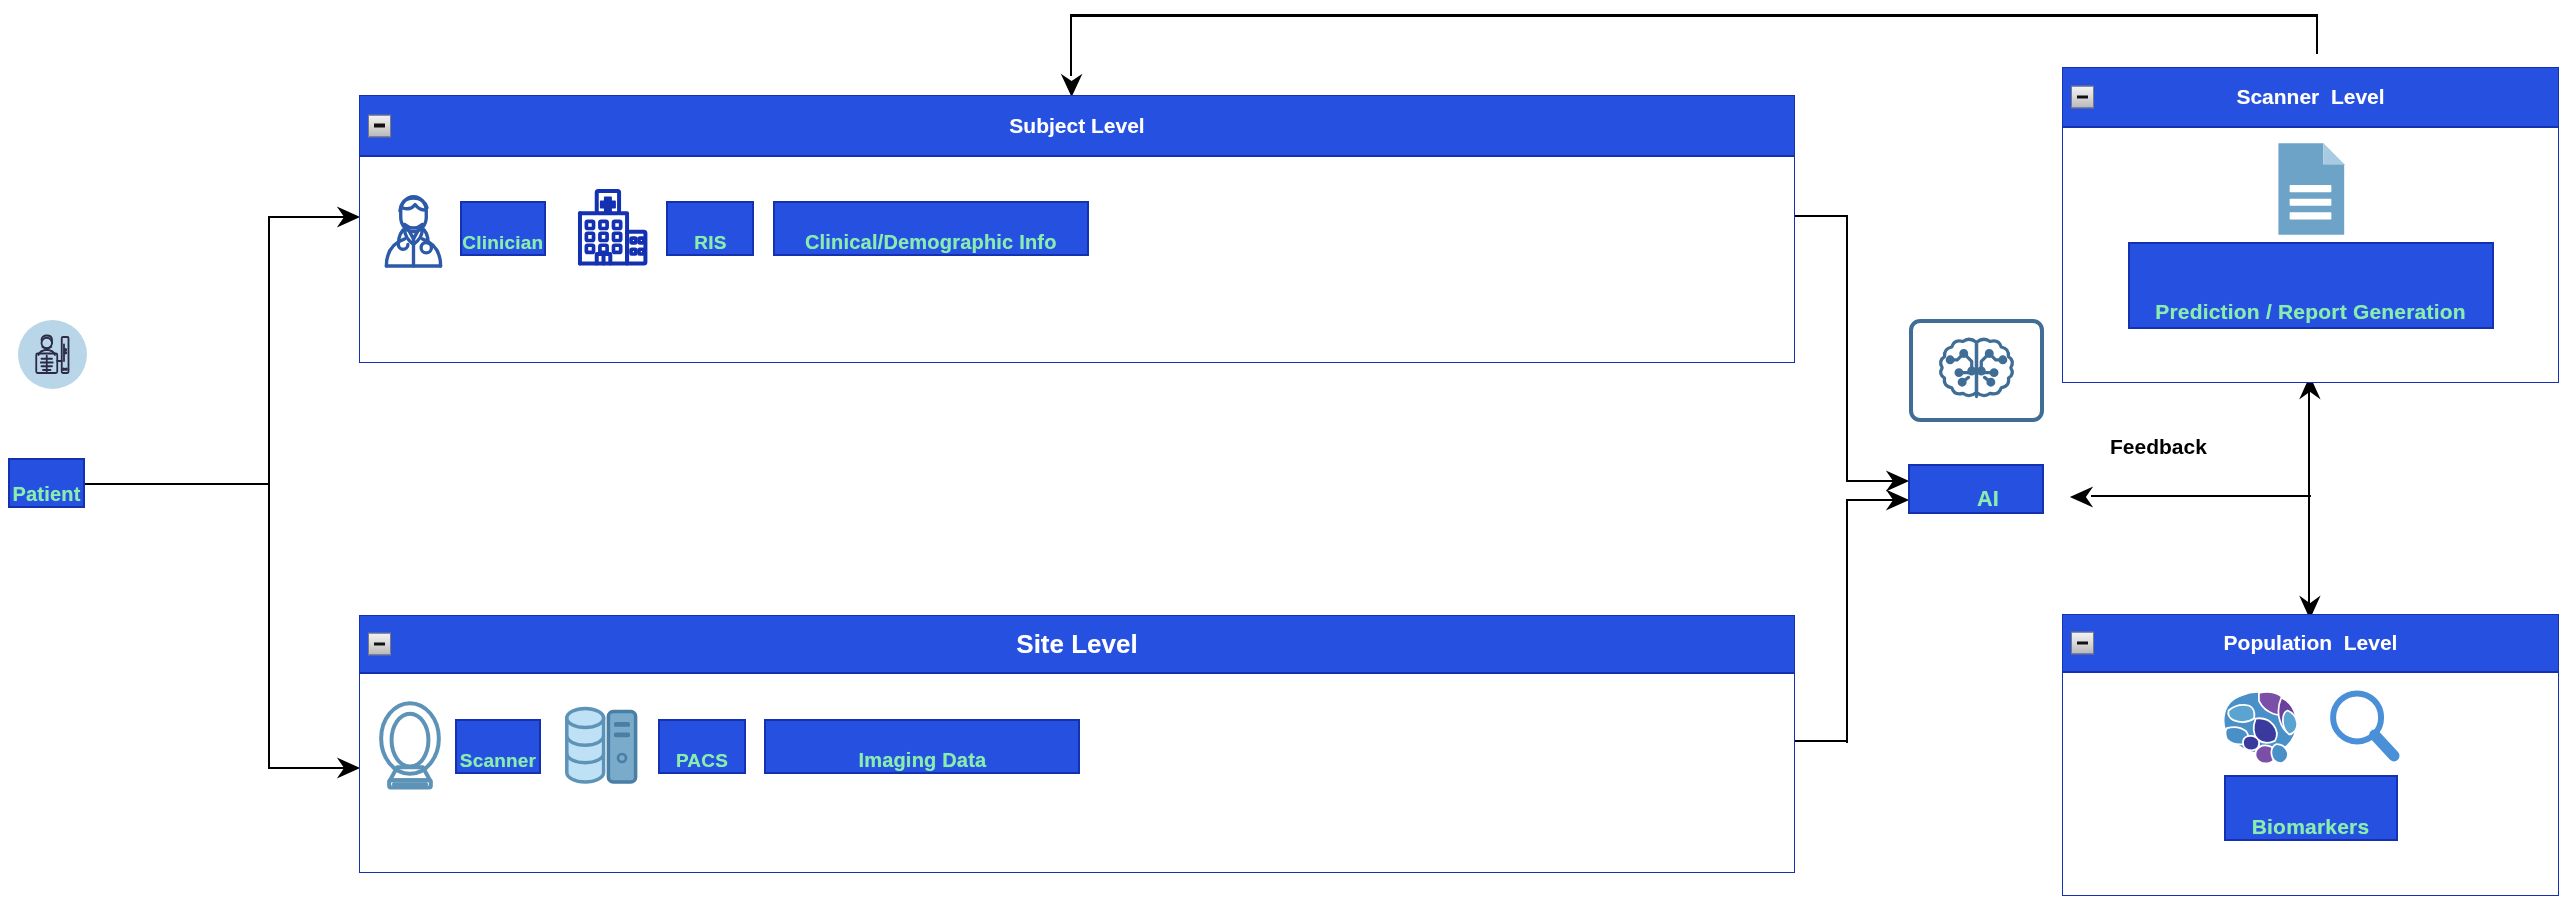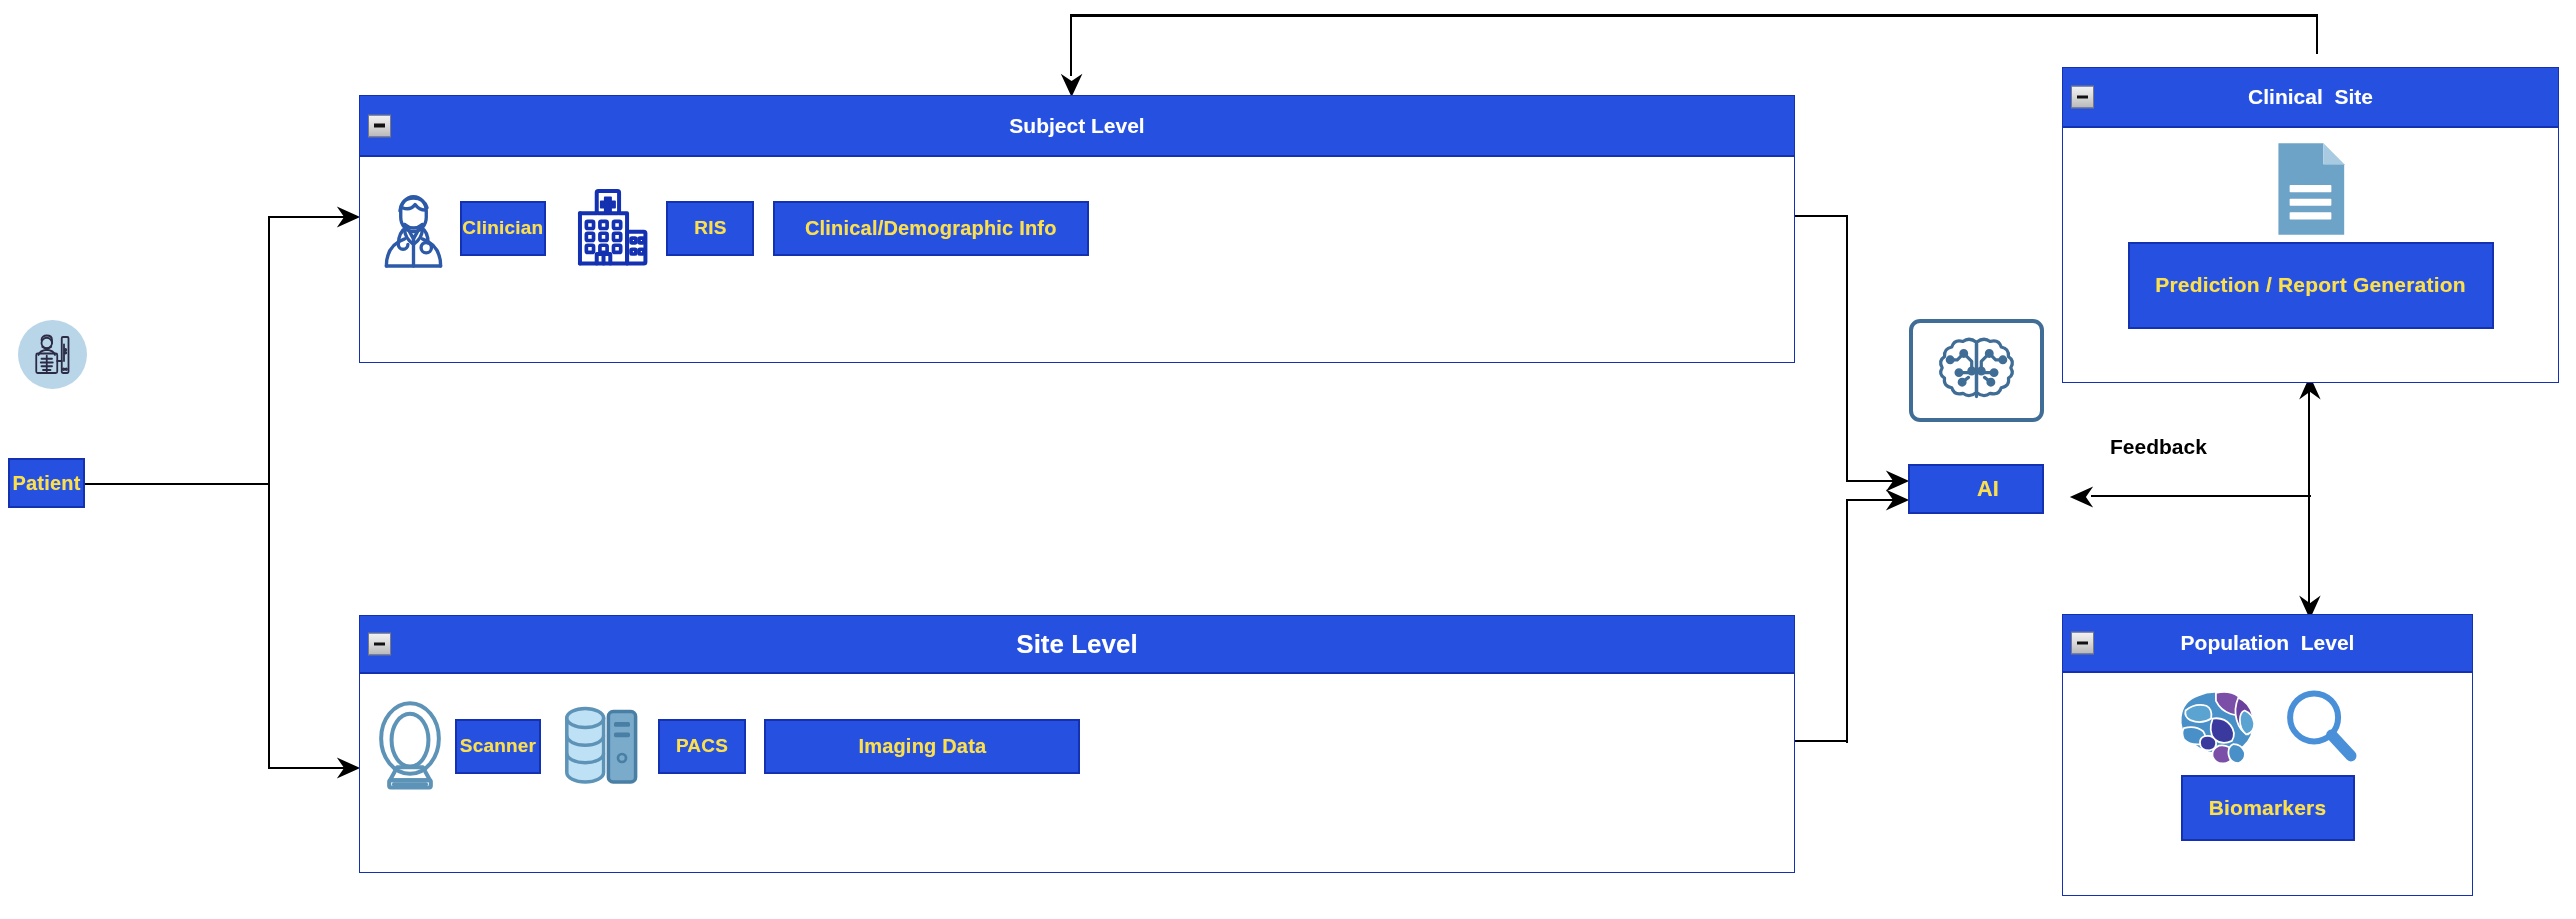--- a/index.html
+++ b/index.html
@@ -16,24 +16,24 @@
     overflow: hidden;
   }
 
   
   .abs { position: absolute; box-sizing: border-box; }
 
   
   .chip {
     background: #2650e0;
     border: 2.4px solid #1331b0;
-    color: #fde047;
+    color: #86efac;
     font-weight: bold;
     display: flex;
-    align-items: center;
+    align-items: flex-end;
     justify-content: center;
     text-align: center;
     line-height: 1.15;
     letter-spacing: 0.2px;
     text-shadow: 0 0 0.8px rgba(255,255,255,.35);
   }
 
   
   .container-box {
     border: 1.6px solid #1331b0;
@@ -324,41 +324,41 @@
       </g>
     </svg>
   </div>
   <div class="chip abs" style="left:1908px; top:464px; width:136px; height:50px; font-size:21.6px;padding-left:24px;">
     <span>AI</span>
   </div>
 
   <div class="container-box abs" style="left:2062px; top:67px; width:497px; height:316px;">
     <div class="container-header" style="height:58px; font-size:21px;">
       <div class="collapse-btn"><i></i></div>
-      <span>Clinical  Site</span>
+      <span>Scanner  Level</span>
     </div>
 
     <div class="abs" style="left:0; top:72px; width:100%; display:flex; flex-direction:column; align-items:center;">
       <svg width="77" height="98" viewBox="0 0 96 122">
         <path d="M8 4 h56 l26 26 v88 h-82 z" fill="#6ea3c8"></path>
         <path d="M64 4 v26 h26 z" fill="#ffffff"></path>
         <path d="M64 4 l26 26 h-26 z" fill="#a9cbe2"></path>
         <g fill="#ffffff">
           <rect x="22" y="56" width="52" height="9" rx="1"></rect>
           <rect x="22" y="73" width="52" height="9" rx="1"></rect>
           <rect x="22" y="90" width="52" height="9" rx="1"></rect>
         </g>
       </svg>
       <div class="chip" style="width:346px; height:77px; font-size:21px; margin-top:4px; padding:3px 8px;">
         <span>Prediction / Report Generation</span>
       </div>
     </div>
   </div>
 
-  <div class="container-box abs" style="left:2062px; top:614px; width:411px; height:282px;">
+  <div class="container-box abs" style="left:2062px; top:614px; width:497px; height:282px;">
     <div class="container-header" style="height:56px; font-size:21px;">
       <div class="collapse-btn"><i></i></div>
       <span>Population  Level</span>
     </div>
 
     <div class="abs" style="left:0; top:68px; width:100%; display:flex; flex-direction:column; align-items:center;">
       <div style="display:flex; align-items:center; gap:6.4px;">
         <svg width="99" height="87" viewBox="0 0 124 108">
           <g stroke="#ffffff" stroke-width="2.2">
             <path d="M6 42 q2-20 22-27 q16-7 32 -3 q22 4 32 20 q10 16 2 34 q-7 16 -24 20 q-8 2 -14 -2 q-10 6 -20 0 q-14 -4 -20 -16 q-12 -8 -10 -26 z" fill="#4a90c8"></path>

